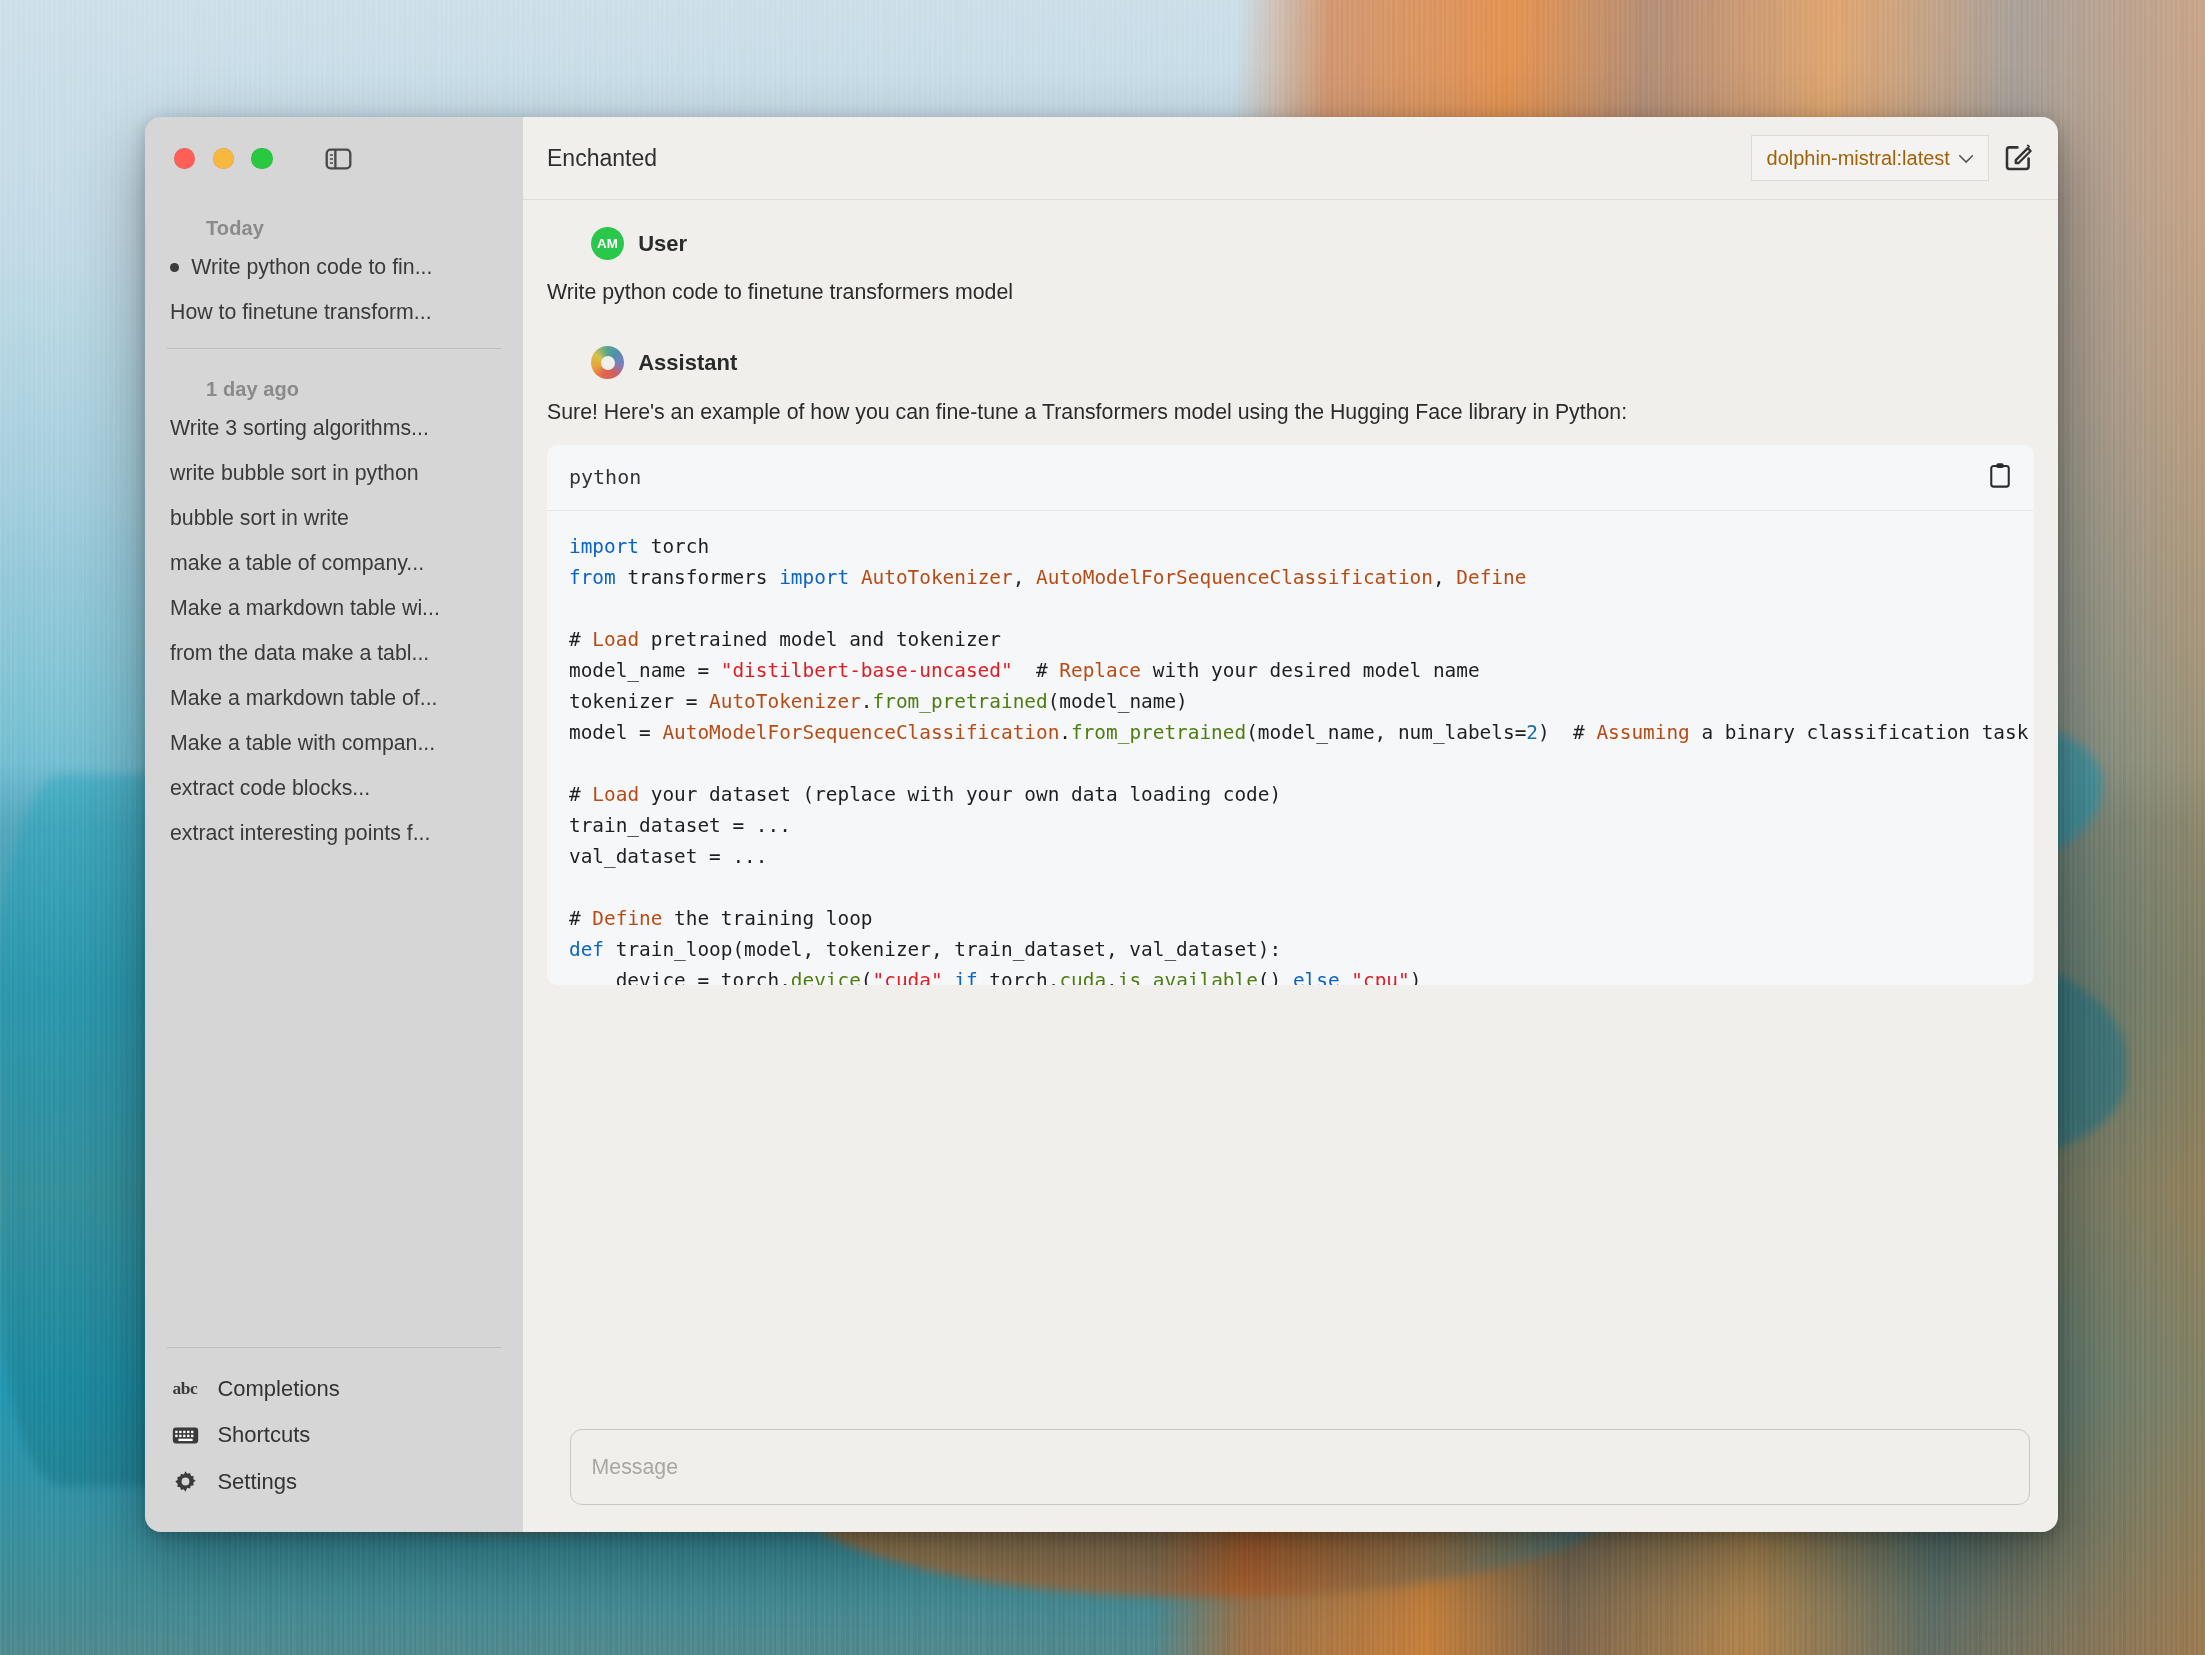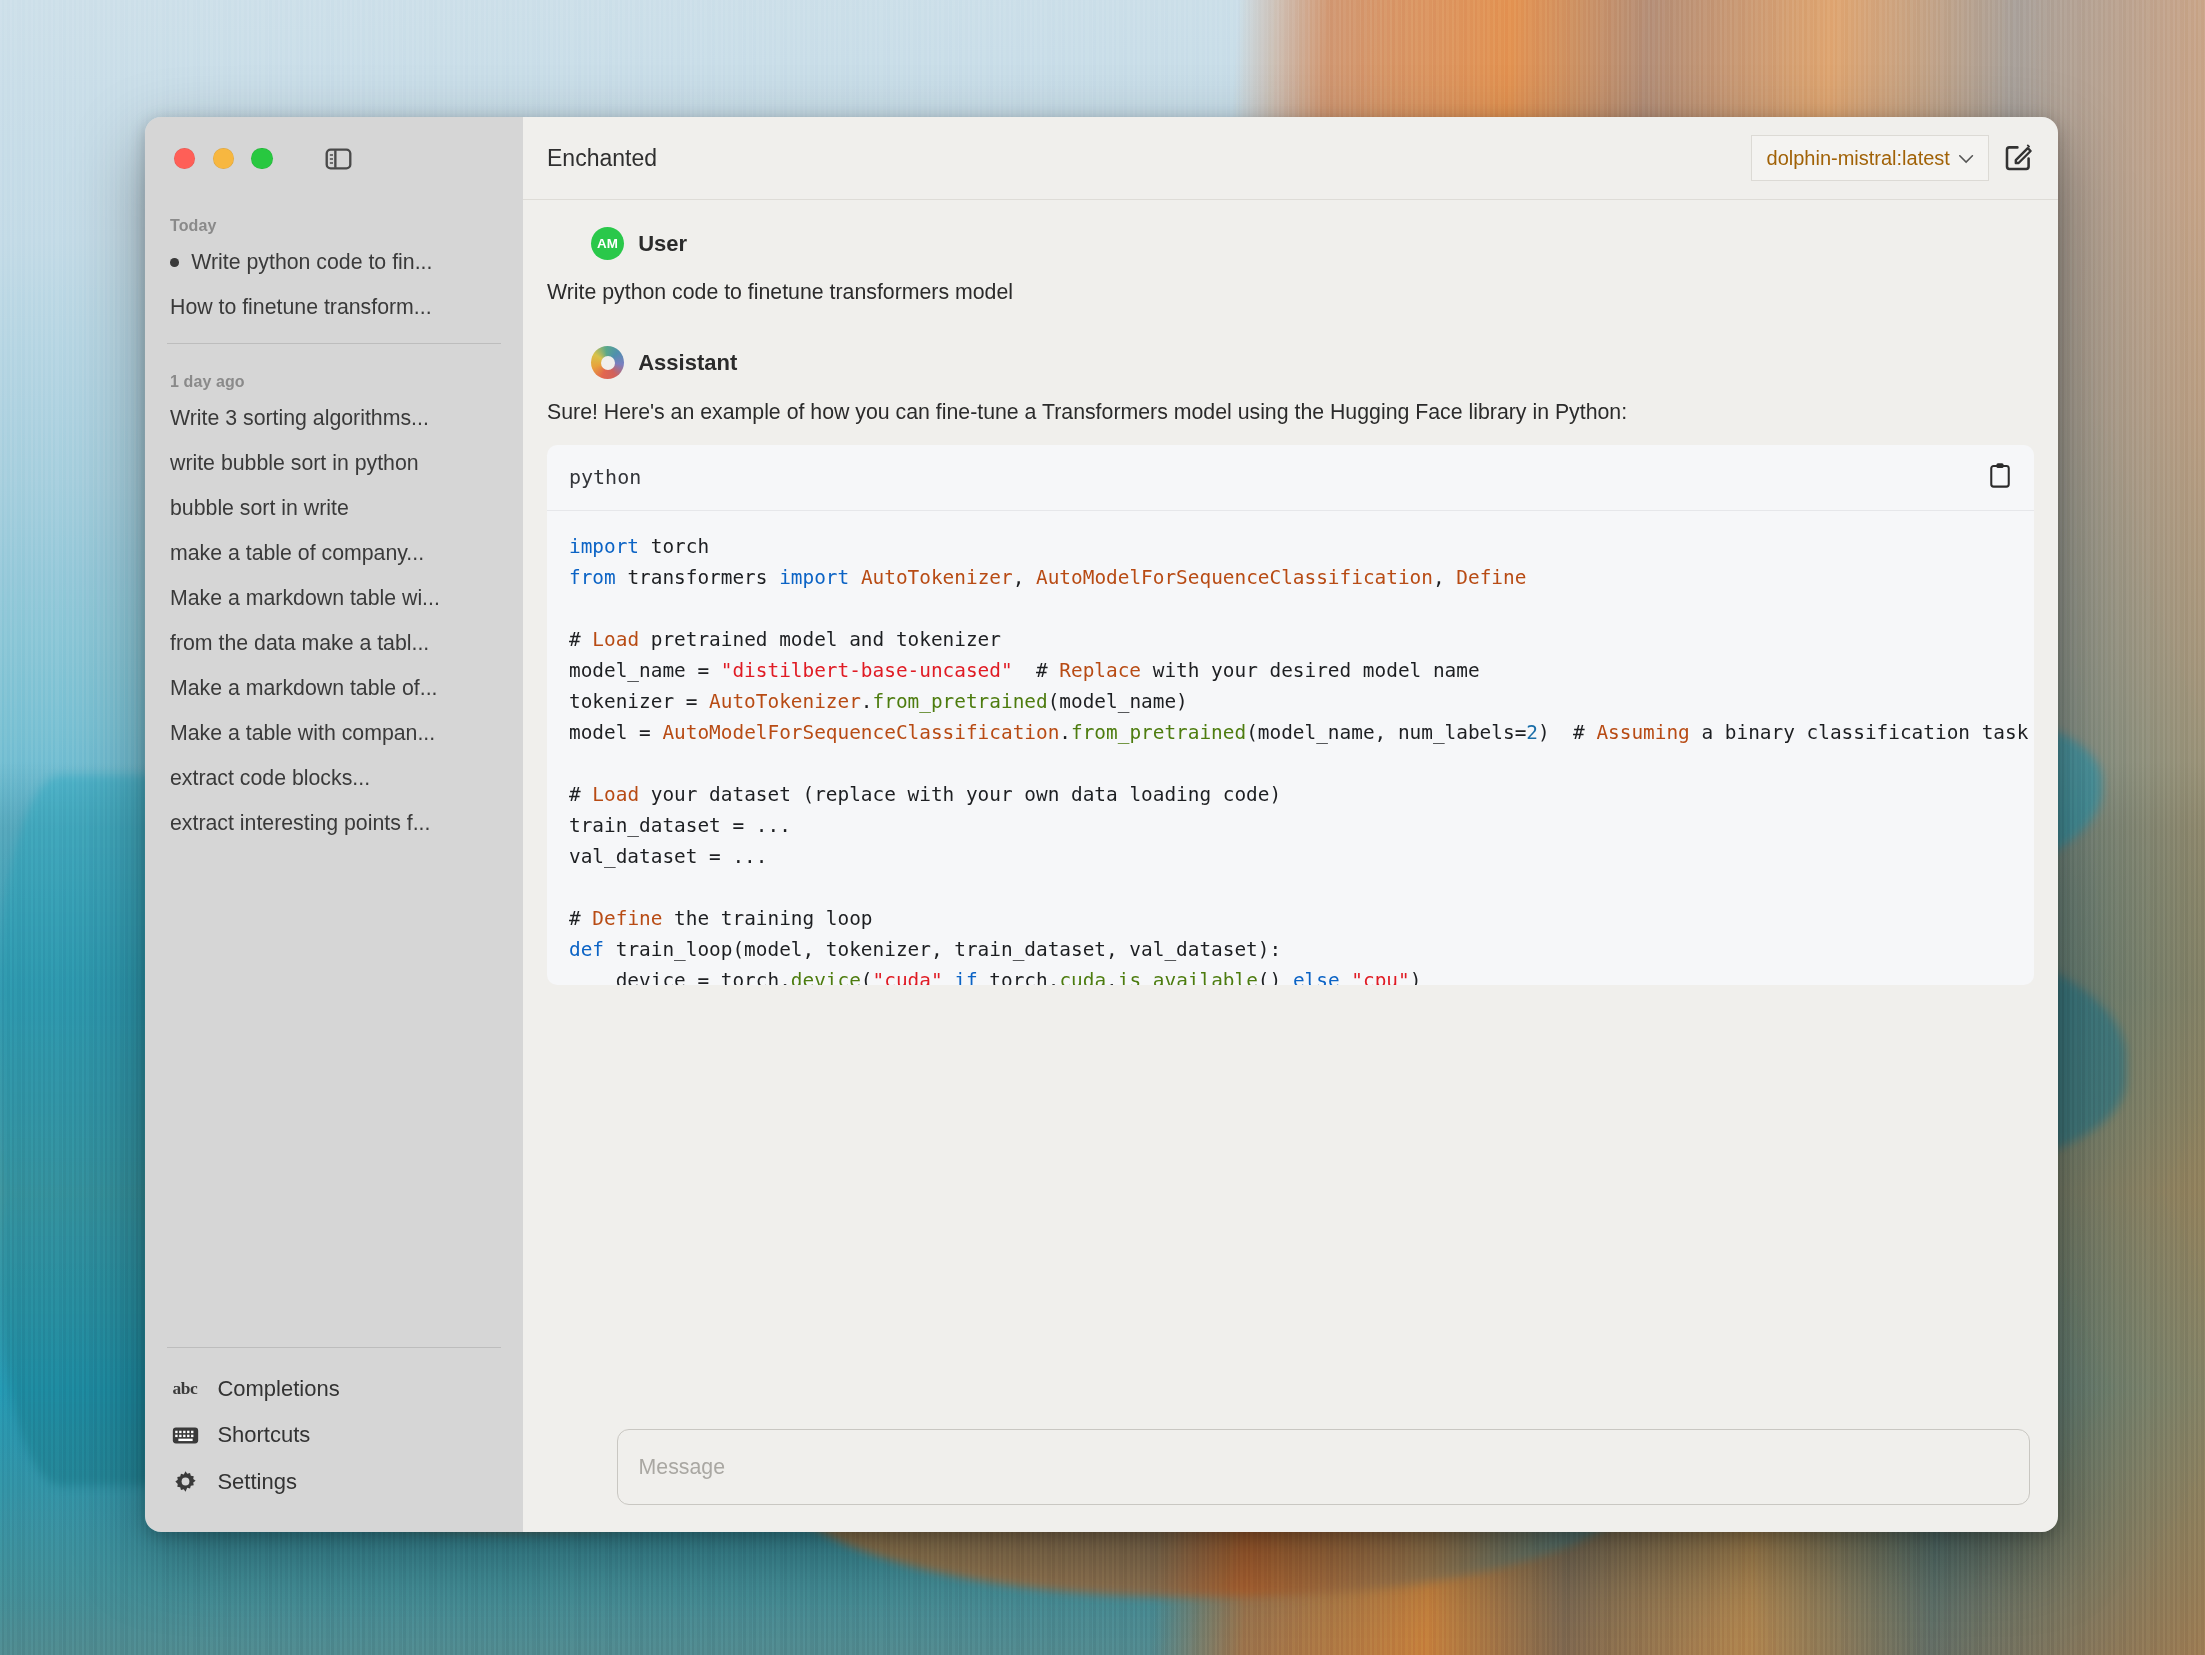--- a/index.html
+++ b/index.html
@@ -56,22 +56,22 @@
   }
   .light { width: 21.3px; height: 21.3px; border-radius: 50%; margin-right: 17.4px; }
   .light.red    { background: #ff5f57; box-shadow: inset 0 0 0 0.4px rgba(0,0,0,0.12); }
   .light.yellow { background: #f7b740; box-shadow: inset 0 0 0 0.4px rgba(0,0,0,0.12); }
   .light.green  { background: #28c840; box-shadow: inset 0 0 0 0.4px rgba(0,0,0,0.12); }
   #sidebar-toggle { margin-left: 32px; width: 33px; height: 33px;
     display: flex; align-items: center; justify-content: center; cursor: pointer; }
 
   #chat-list { flex: 1 1 auto; overflow: hidden; padding: 0 0 6.3px 0; }
   .group-label {
-    font-size: 16px; color: #8a8a8a; font-weight: 700;
-    padding: 17.4px 0 4.7px 25px; letter-spacing: 0.1px;
+    font-size: 20px; color: #8a8a8a; font-weight: 700;
+    padding: 17.4px 0 4.7px 25px; letter-spacing: 0.1px; margin-left: 36px;
   }
   .chat-item {
     font-size: 21.3px; color: #3a3a3a;
     padding: 8px 24px 8px 25px;
     height: 45px; line-height: 29px;
     white-space: nowrap; overflow: hidden;
     display: flex; align-items: center; cursor: pointer;
   }
   .chat-item .bullet {
     width: 8.7px; height: 8.7px; border-radius: 50%;
@@ -145,21 +145,21 @@
     color: #1d1f22;
     height: 474px;
   }
   .kw   { color: #0b63c5; }   
   .cls  { color: #b84b14; }   
   .fn   { color: #4d7c0f; }   
   .str  { color: #e01b24; }   
   .num  { color: #1a6ea8; }   
 
   
-  #composer { flex: 0 0 auto; padding: 14.2px 28.5px 27px 47px; margin-left: 47px; }
+  #composer { flex: 0 0 auto; padding: 14.2px 28.5px 27px 47px; }
   #message-input {
     width: 100%; height: 76px;
     border: 0.8px solid #c9c7c2; border-radius: 12px;
     background: transparent;
     font-size: 21.3px; color: #2b2b2b;
     padding: 0 20.6px;
     font-family: "Liberation Sans", sans-serif;
     outline: none;
   }
   #message-input::placeholder { color: #a9a7a2; }

